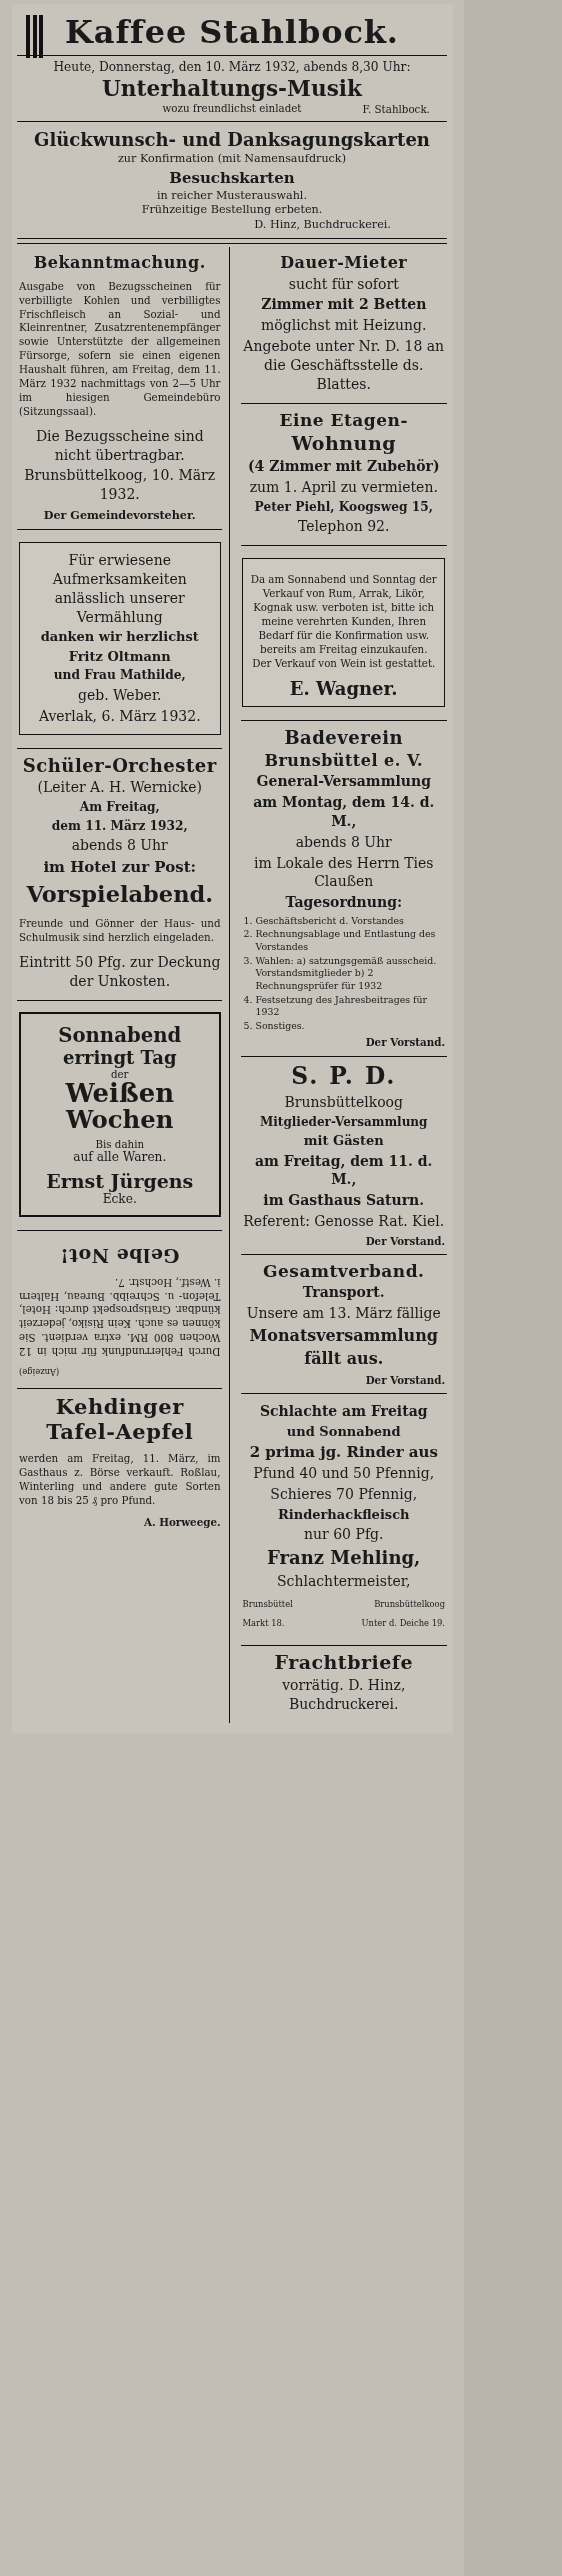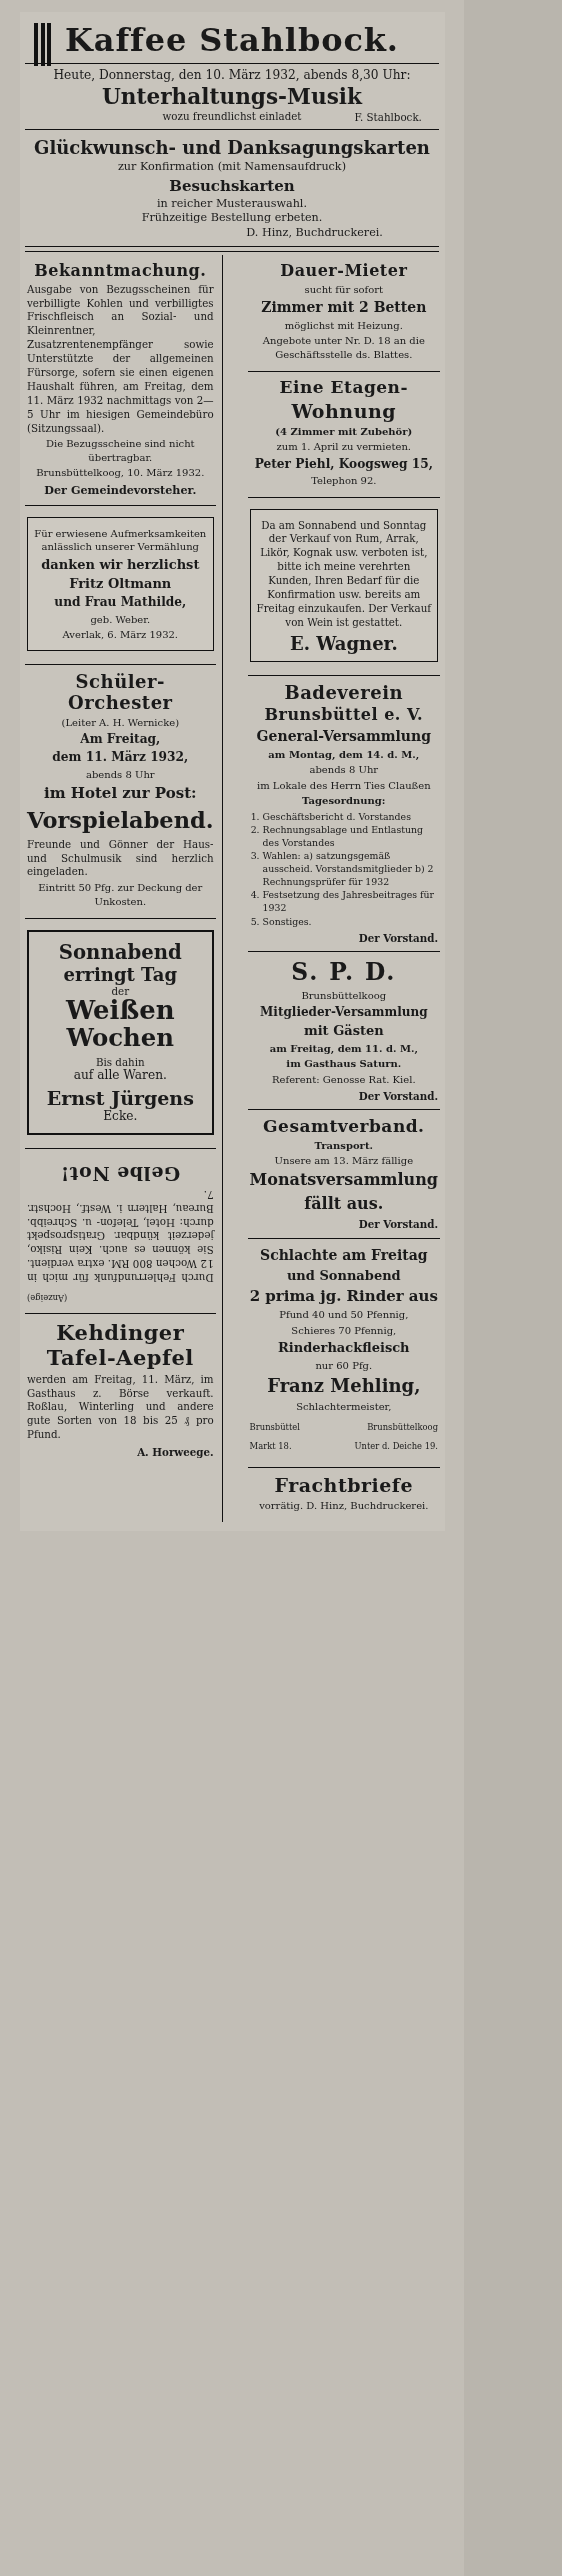--- a/index.html
+++ b/index.html
@@ -7,21 +7,21 @@
     width:562px;
     background:#b9b5ad;
     font-family:"DejaVu Serif", serif;
     color:#1a1a1a;
   }
   .page{
     width:464px;
     min-height:2576px;
     background:#c2beb6;
     position:relative;
-    padding:12px;
+    padding:4px;
     box-sizing:border-box;
   }
   .sheet{
     margin:0 7.5px;
     background:#c8c4bc;
     padding:3.7px 5.6px 9.4px 5.6px;
     box-sizing:border-box;
   }
   .rule{border-top:1.9px solid #111; margin:3.7px 0;}
   .tiny{font-size:8.4px; line-height:1.25;}
@@ -69,31 +69,31 @@
     background:#cdc9c1;
   }
   .bigad .hl{
     font-size:36px; font-weight:bold; letter-spacing:0.9px; line-height:1.05;
   }
   .bigad .txt{
     font-size:12.2px; text-align:justify; margin-top:9.4px; line-height:1.5;
   }
 
   
-  .cols{display:flex; gap:18px; margin-top:1.9px;}
+  .cols{display:flex; gap:4px; margin-top:1.9px;}
   .col{width:50%; box-sizing:border-box;}
   .col.left{padding-right:6.6px; border-right:1.9px solid #111;}
   .col.right{padding-left:6.6px;}
   .adbox{padding:5.6px 1.9px 7.5px 1.9px; border-bottom:1.9px solid #111;}
   .adbox:last-child{border-bottom:none;}
   .framed{border:1.9px solid #111; padding:6.6px 5.6px; margin:5.6px 0; background:#cdc9c1;}
 
   h3.ad{font-size:16px; font-weight:bold; text-align:center; margin:0 0 2.8px 0; letter-spacing:0.5px;}
-  p.ad{margin:2px 0; font-size:10.3px; line-height:1.35; text-align:justify;}
-  p.adc{margin:1.9px 0; font-size:10px; line-height:1.35; text-align:center;}
+  p.ad{margin:8px 0; font-size:10.3px; line-height:1.35; text-align:justify;}
+  p.adc{margin:1.9px 0; font-size:14px; line-height:1.35; text-align:center;}
   .sigr{text-align:right; font-size:10.3px; font-weight:bold; margin-top:3.7px;}
   .sigc{text-align:center; font-size:11.2px; font-weight:bold; margin-top:3.7px;}
 
   ol.agenda{margin:2.8px 0 2.8px 13px; padding:0; font-size:9.4px; line-height:1.35; text-align:left;}
   ol.agenda li{margin:0.9px 0;}
 
   
   .sonn{border:2.8px solid #111; padding:9.4px 5.6px; text-align:center; margin:5.6px 0;}
   .sonn .l1{font-size:19.7px; font-weight:bold;}
   .sonn .l2{font-size:18px; font-weight:bold;}

